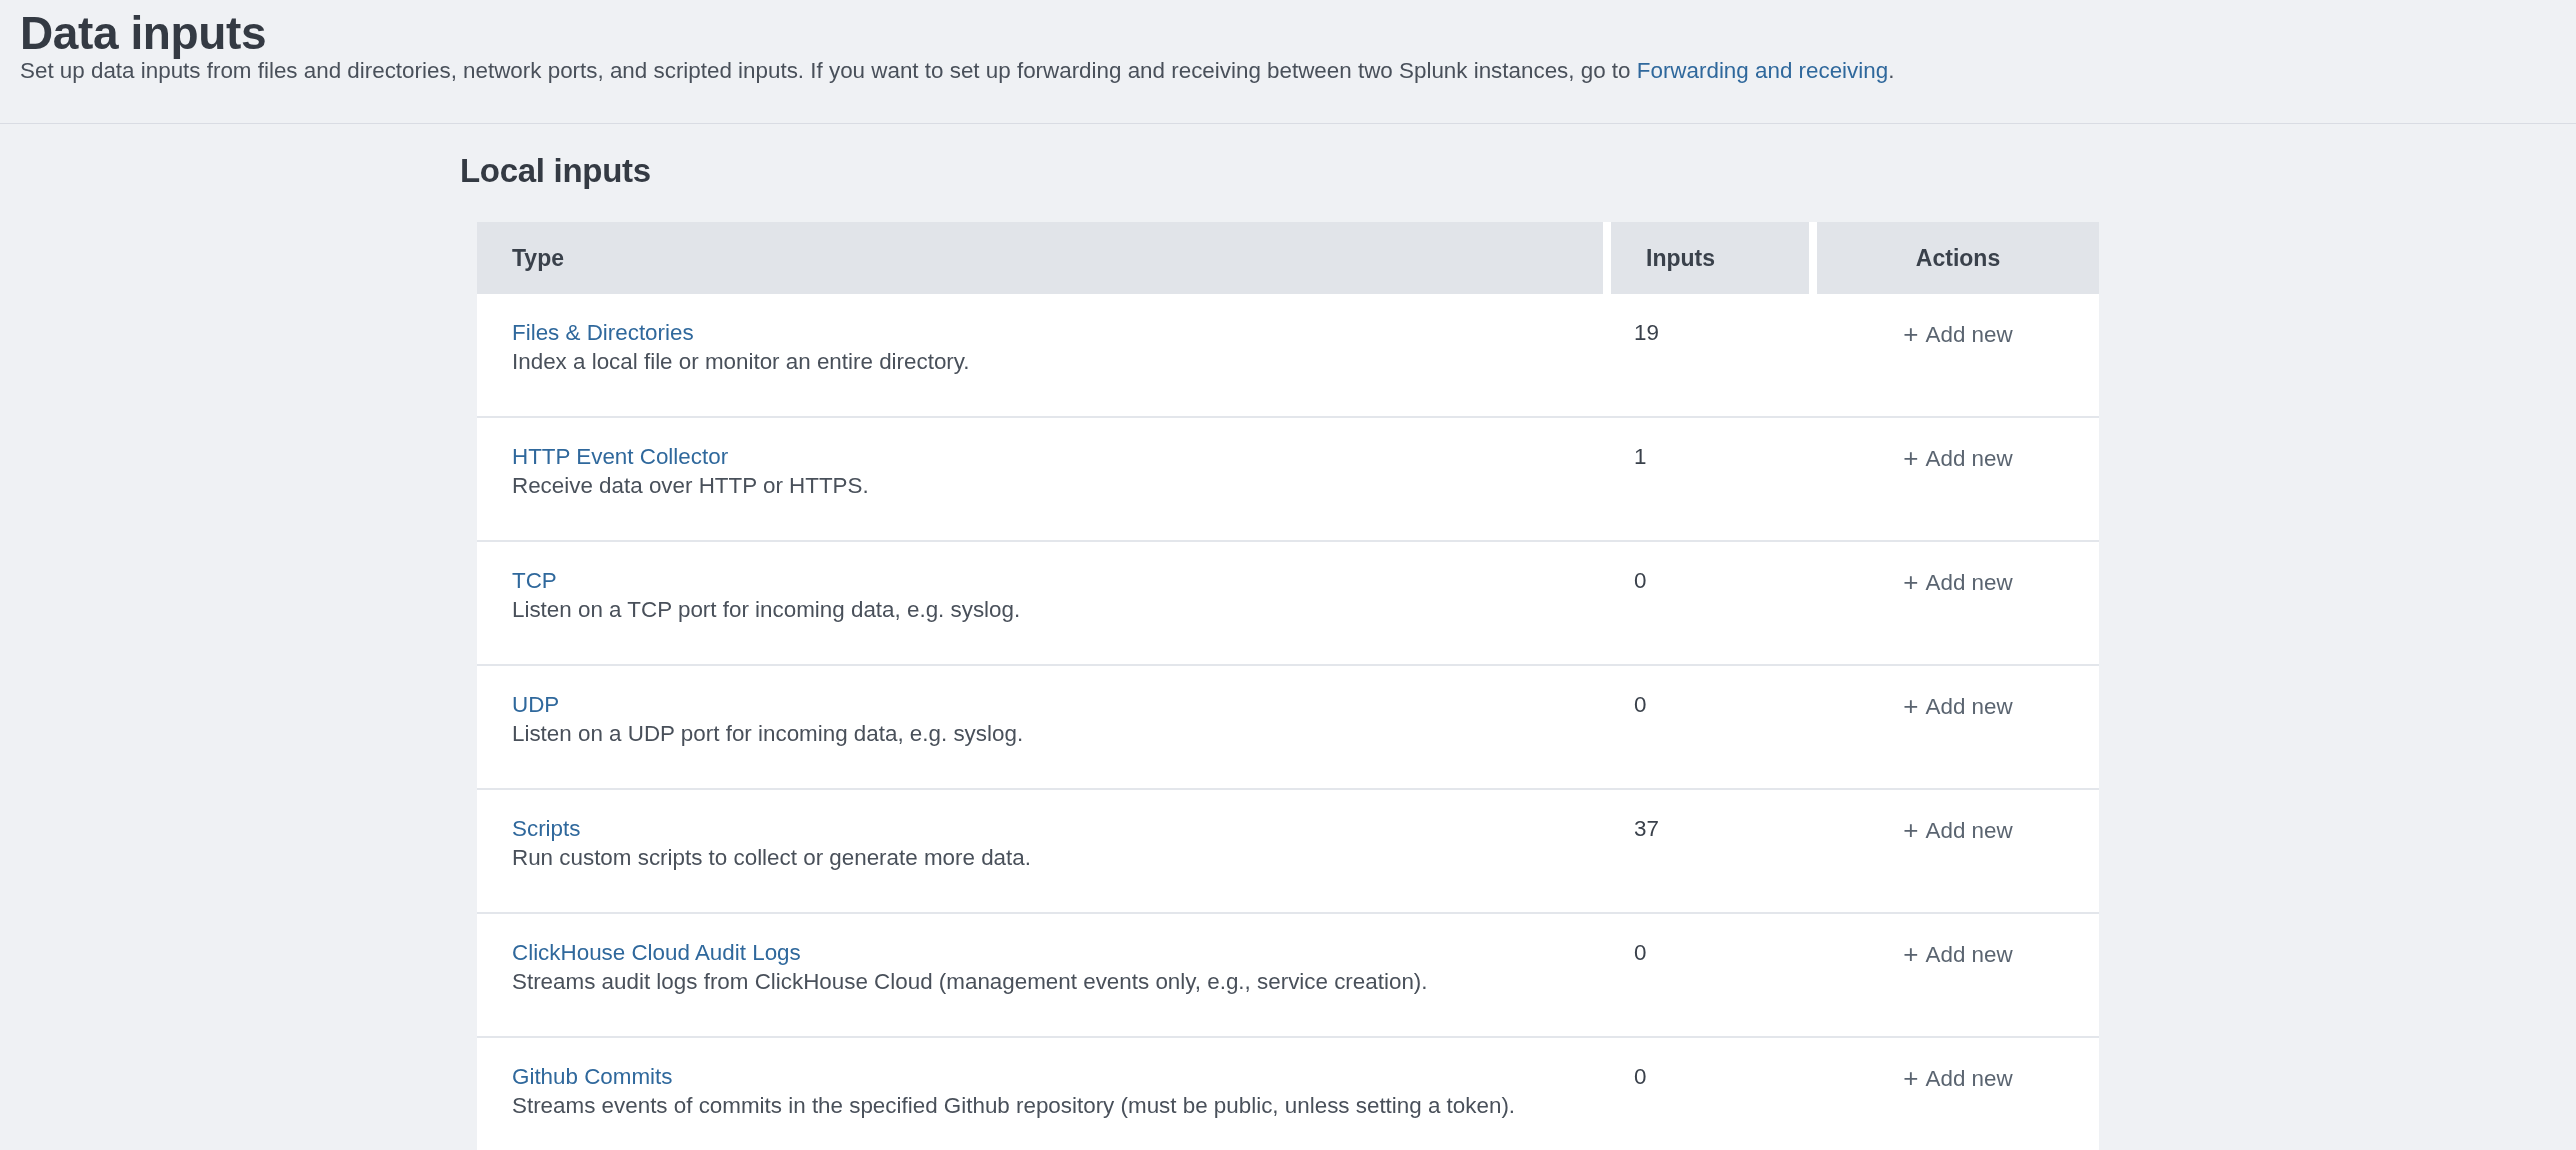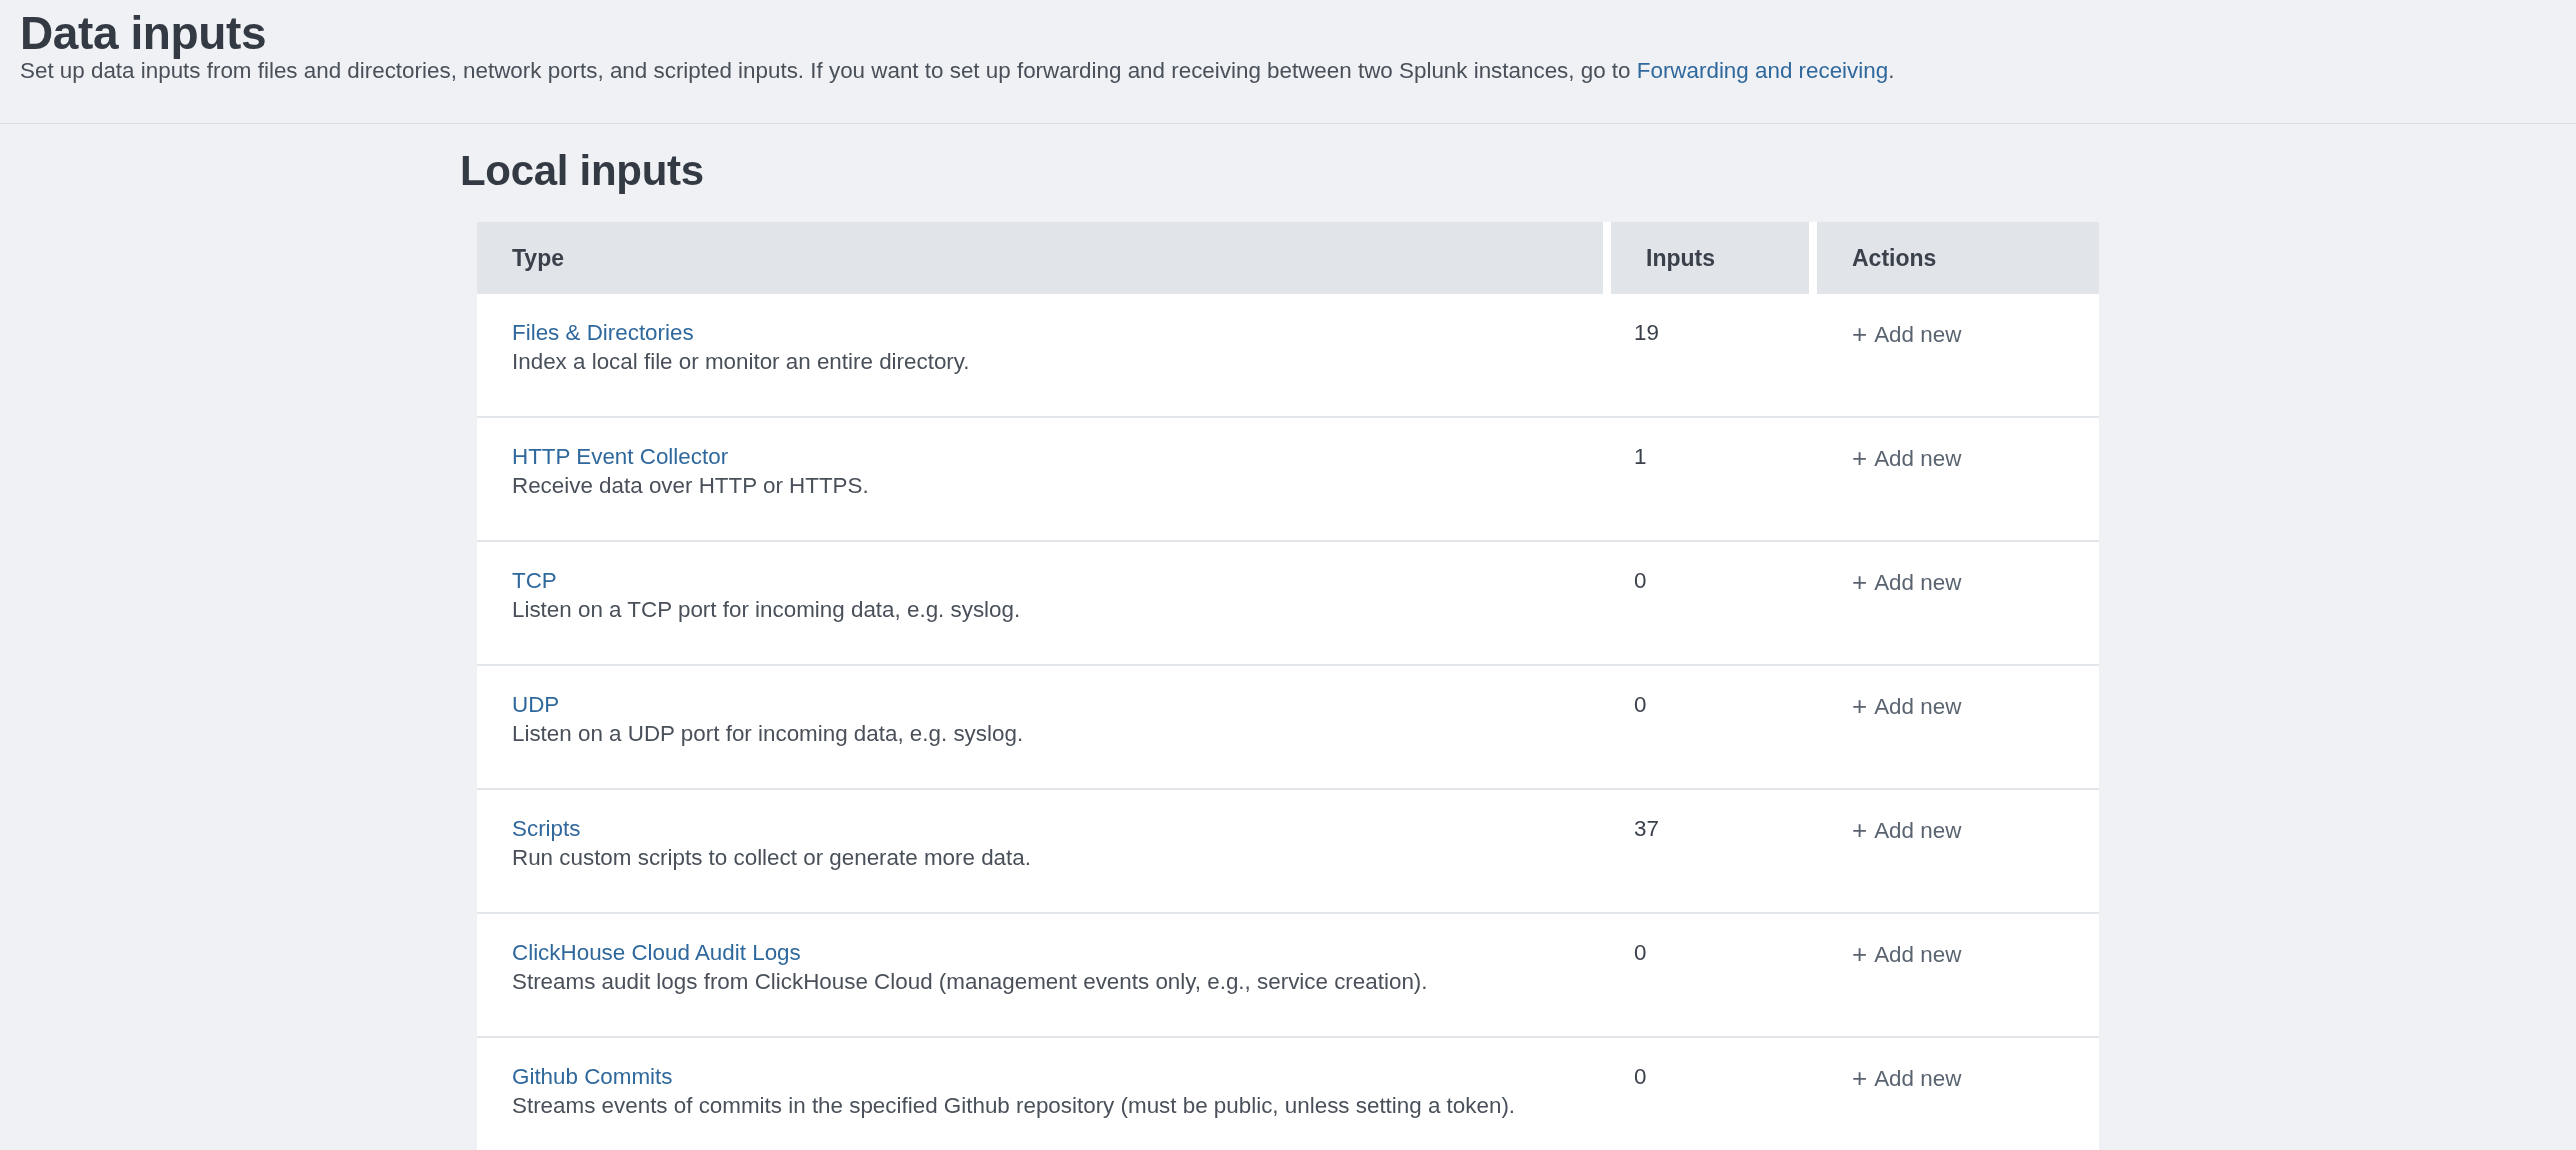--- a/index.html
+++ b/index.html
@@ -46,21 +46,21 @@
     text-decoration:none;
     cursor:pointer;
   }
   
   .section{
     width:1622px;
     margin-left:477px;
   }
   .section h2{
     margin:26px 0 0 -17px;
-    font-size:42px;
+    font-size:33px;
     line-height:41px;
     font-weight:700;
     letter-spacing:-0.3px;
     color:var(--title-text);
   }
   .table-block{
     margin-top:31px;
     background:var(--row-bg);
   }
   
@@ -72,21 +72,21 @@
   .th{
     background:var(--th-bg);
     color:var(--th-text);
     font-size:23px;
     font-weight:700;
     line-height:72px;
     padding:0 35px;
   }
   .col-type{flex:1 1 auto;min-width:0;}
   .col-inputs{width:198px;flex:0 0 198px;}
-  .col-actions{width:282px;flex:0 0 282px;text-align:left;}
+  .col-actions{width:282px;flex:0 0 282px;text-align:center;}
   
   .row{
     display:flex;
     gap:20px;
     height:124px;
     border-bottom:2.6px solid var(--divider);
     background:var(--row-bg);
   }
   .cell{padding:25px 35px 0 35px;}
   .row .col-type .type-link{

